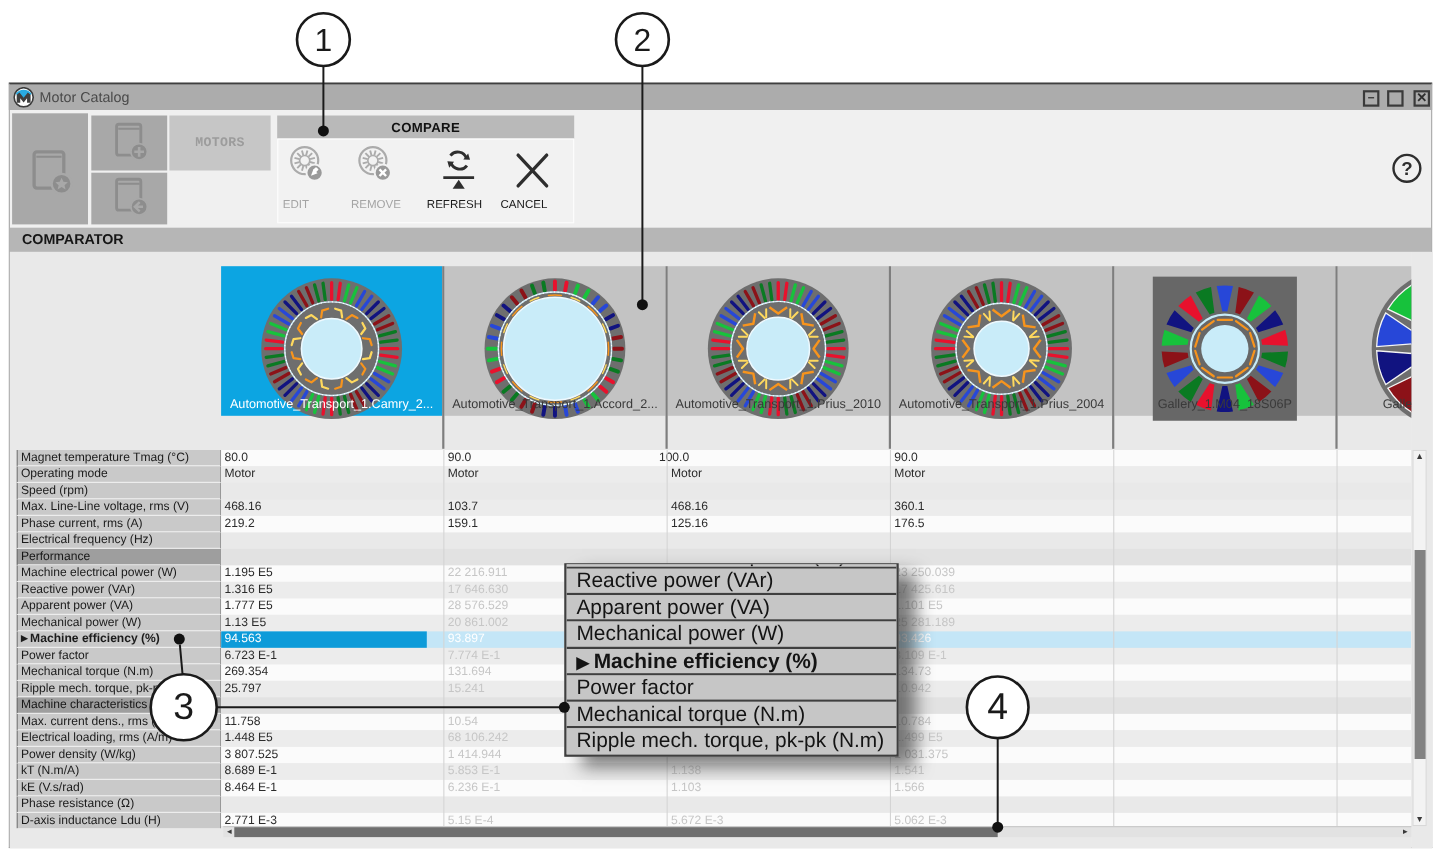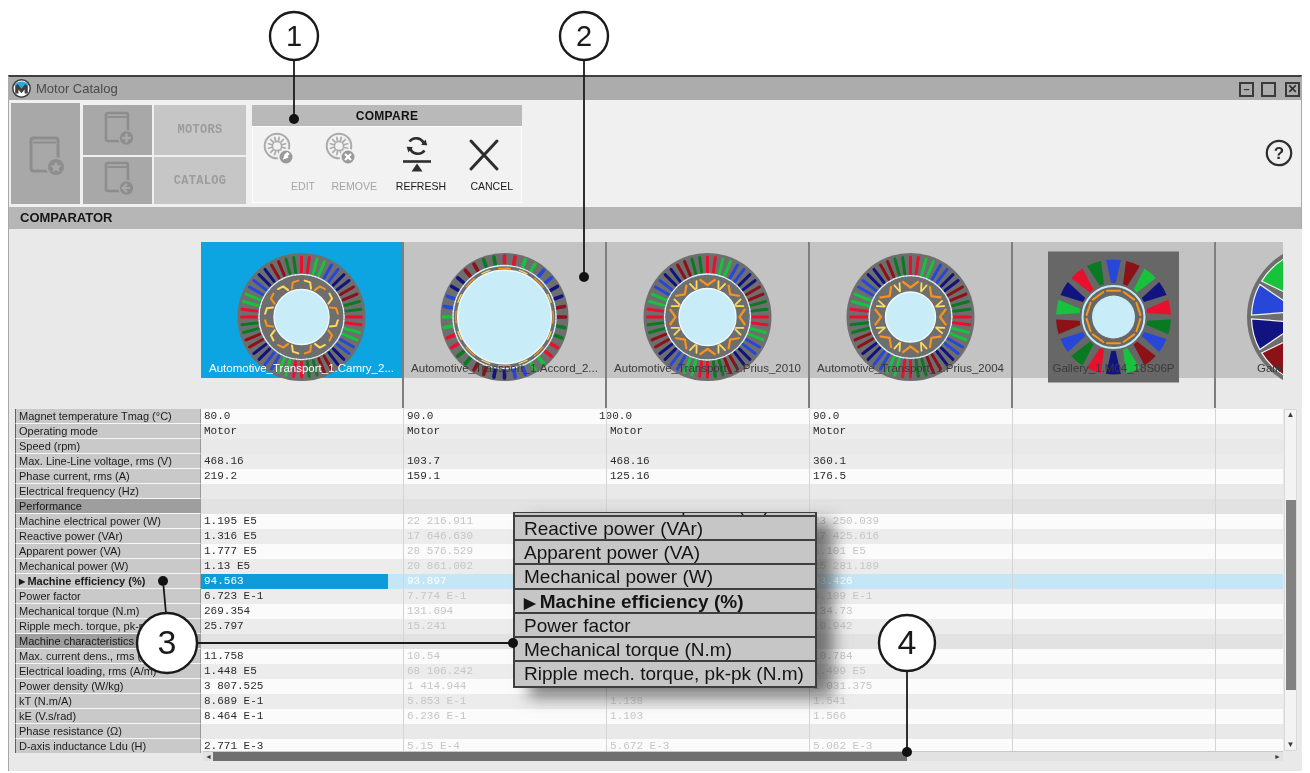--- a/index.html
+++ b/index.html
@@ -15,21 +15,21 @@
   .winbtn { top:82px; width:15px; height:15px; border:2px solid #3a3a3a; color:#2e2e2e;
     font-size:11px; line-height:10px; text-align:center; font-weight:bold; background:transparent; }
 
   
   .toolbtn-big { background:#a8a8a8; }
   .ribbon-label { background:#c6c6c6; color:#9c9c9c; font-weight:bold; font-size:12px;
     display:flex; align-items:center; justify-content:center; letter-spacing:.3px;font-family:Liberation Mono, monospace; }
   #compare-group-header { background:#b9b9b9; color:#111; font-weight:bold; font-size:12px;
     display:flex; align-items:center; justify-content:center; letter-spacing:.3px; }
   #compare-group-body { background:#f2f2f2; border:1px solid #fdfdfd; }
-  .cmdbtn { position:absolute; top:2px; width:58px; height:72px; text-align:right; }
+  .cmdbtn { position:absolute; top:2px; width:58px; height:72px; text-align:left; }
   .cmdbtn .cmdlabel { position:absolute; left:0; right:0; top:52px; font-size:10.5px; }
   .cmdbtn.disabled .cmdlabel { color:#a4a4a4; }
   .cmdbtn.enabled .cmdlabel { color:#1a1a1a; }
 
   
   #comparator-bar { left:9px; top:207px; width:1292px; height:22px; background:#b6b6b6; }
   #comparator-title { left:20px; top:210px; font-size:13px; font-weight:bold; color:#151515; }
   #comparator-clip { left:9px; top:229px; width:1274px; height:542px; background:#e9e9e9; overflow:hidden; }
 
   .mcol-head { position:absolute; top:13px; height:136px; width:201px; background:#c3c3c3; }
@@ -40,21 +40,21 @@
   .mcol-head.selected .mcol-caption { color:#ffffff; }
 
   #label-col { left:6px; top:180px; width:186px; height:344px; overflow:hidden; }
   .rowlabel { position:absolute; left:0; width:186px; height:15px; background:#c9c9c9;
     border-left:1px solid #5f5f5f; border-right:1px solid #989898; border-bottom:1px solid #f6f6f6;
     font-size:11px; color:#1b1b1b; line-height:14px; padding-left:3px; white-space:nowrap; overflow:hidden; }
   .rowlabel.section { background:#9e9e9e; color:#161616; }
   .rowlabel.selrow { font-weight:bold; }
 
   #values-area { left:192px; top:180px; width:1082px; height:342px; overflow:hidden; }
-  .vrow { position:absolute; left:0; width:1082px; height:15px;font-family:Liberation Mono, monospace; }
+  .vrow { position:absolute; left:0; width:1082px; height:15px; }
   .colsep { position:absolute; top:0; height:342px; width:1px; background:#d4d4d4; }
   .vcell { position:absolute; font-size:11px; line-height:15px; height:15px; white-space:nowrap; color:#2b2b2b; }
   .vcell.dim { color:#c6c6c6; }
   .vcell.sel { color:#ffffff; }
 
   
   #vscroll { left:1284px; top:409px; width:13px; height:342px; background:#f3f3f3; border:1px solid #d8d8d8; }
   #vscroll-thumb { left:1285.5px; width:10px; background:#828282; }
   .sbarrow { color:#3a3a3a; font-size:8px; line-height:8px; text-align:center; width:11px; }
   #hscroll { left:203px; top:751px; width:1080px; height:10px; background:#e2e2e2; border-top:1px solid #c9c9c9; }
@@ -118,23 +118,20 @@
       <g stroke="#8d8d8d" stroke-width="2.6" fill="none">
         <rect x="23" y="6" width="22" height="28" rx="2"></rect>
         <path d="M24.5 10 H44" stroke-width="1.8"></path>
       </g>
       <circle cx="43.5" cy="31" r="7.5" fill="#8d8d8d" stroke="#a8a8a8" stroke-width="1.6"></circle>
       <path d="M47 31 H40.5 M44 26.8 L39.6 31 L44 35.2" stroke="#a8a8a8" stroke-width="2.2" fill="none"></path>
     </svg>
   </div>
   <div class="abs ribbon-label" style="left:154px;top:105px;width:92px;height:50px">
       <span>MOTORS</span>
-    </div>
-  <div class="abs ribbon-label" style="left:154px;top:157px;width:92px;height:47px">
-      <span>CATALOG</span>
     </div>
 
   <div id="compare-group-header" class="abs" style="left:252px;top:105px;width:270px;height:21px">
     <span>COMPARE</span>
   </div>
   <div id="compare-group-body" class="abs" style="left:252px;top:126px;width:270px;height:77px"></div>
   <div id="compare-buttons">
       <div class="cmdbtn abs disabled" style="left: 257px; top: 128px;">
         <svg width="58" height="50" viewBox="0 0 58 50" style="margin-top:2px">
       <circle cx="20" cy="16" r="12.3" fill="none" stroke="#ababab" stroke-width="2"></circle>

